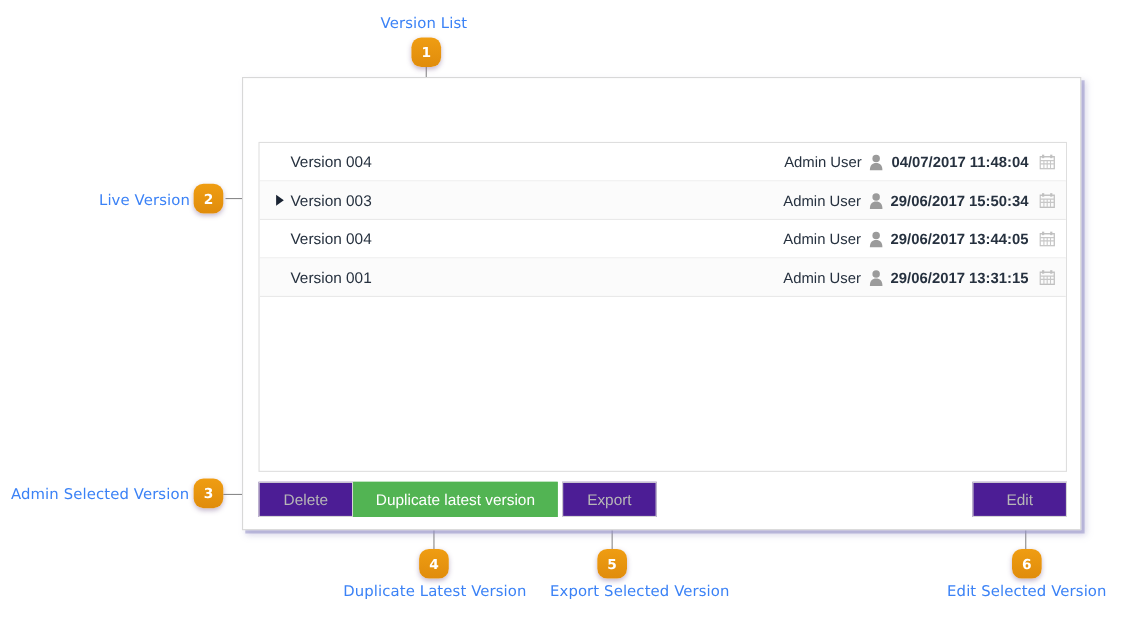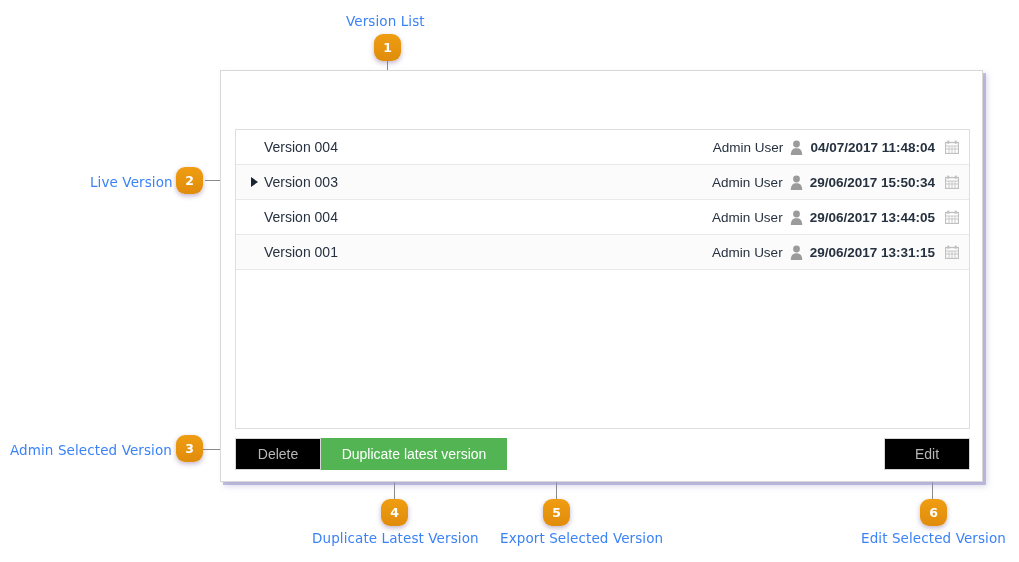--- a/index.html
+++ b/index.html
@@ -156,21 +156,21 @@
     width: 735px;
     height: 32px;
   }
   .btn {
     position: absolute;
     top: 0;
     height: 32px;
     font-family: "Liberation Sans", sans-serif;
     font-size: 14px;
     border: 1px solid #d6d6d6;
-    background: #000000;
+    background: #4c1d95;
     color: #b7b7b7;
     display: flex;
     align-items: center;
     justify-content: center;
     box-sizing: border-box;
     cursor: default;
     padding: 0 14px;
   }
   .btn.primary {
     background: #52b453;
@@ -299,16 +299,17 @@
           <path d="M0.5 6 H13.5 M0.5 9 H13.5 M4 6 V13.5 M7 6 V13.5 M10 6 V13.5" stroke="#c8c8c8" stroke-width="1"></path>
         </svg>
       </div>
     </div>
 
   </div>
 
   <div id="button-bar">
     <div class="btn" id="btn-delete">Delete</div>
     <div class="btn primary" id="btn-duplicate">Duplicate latest version</div>
+    <div class="btn" id="btn-export">Export</div>
     <div class="btn" id="btn-edit">Edit</div>
   </div>
 
 </div>
 
 </body></html>

